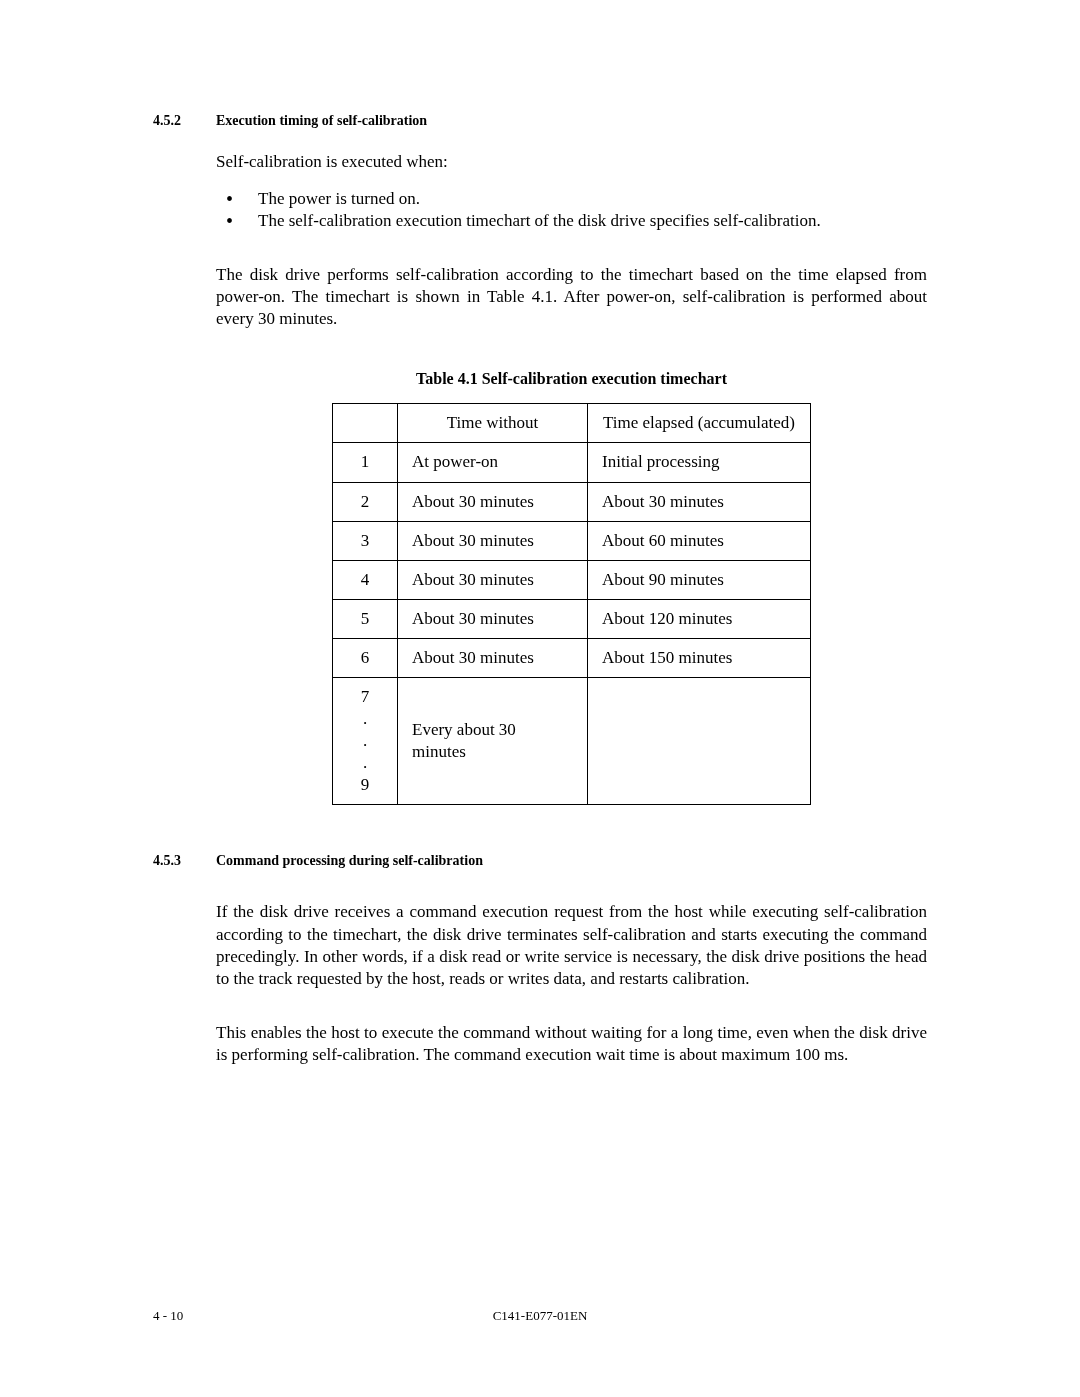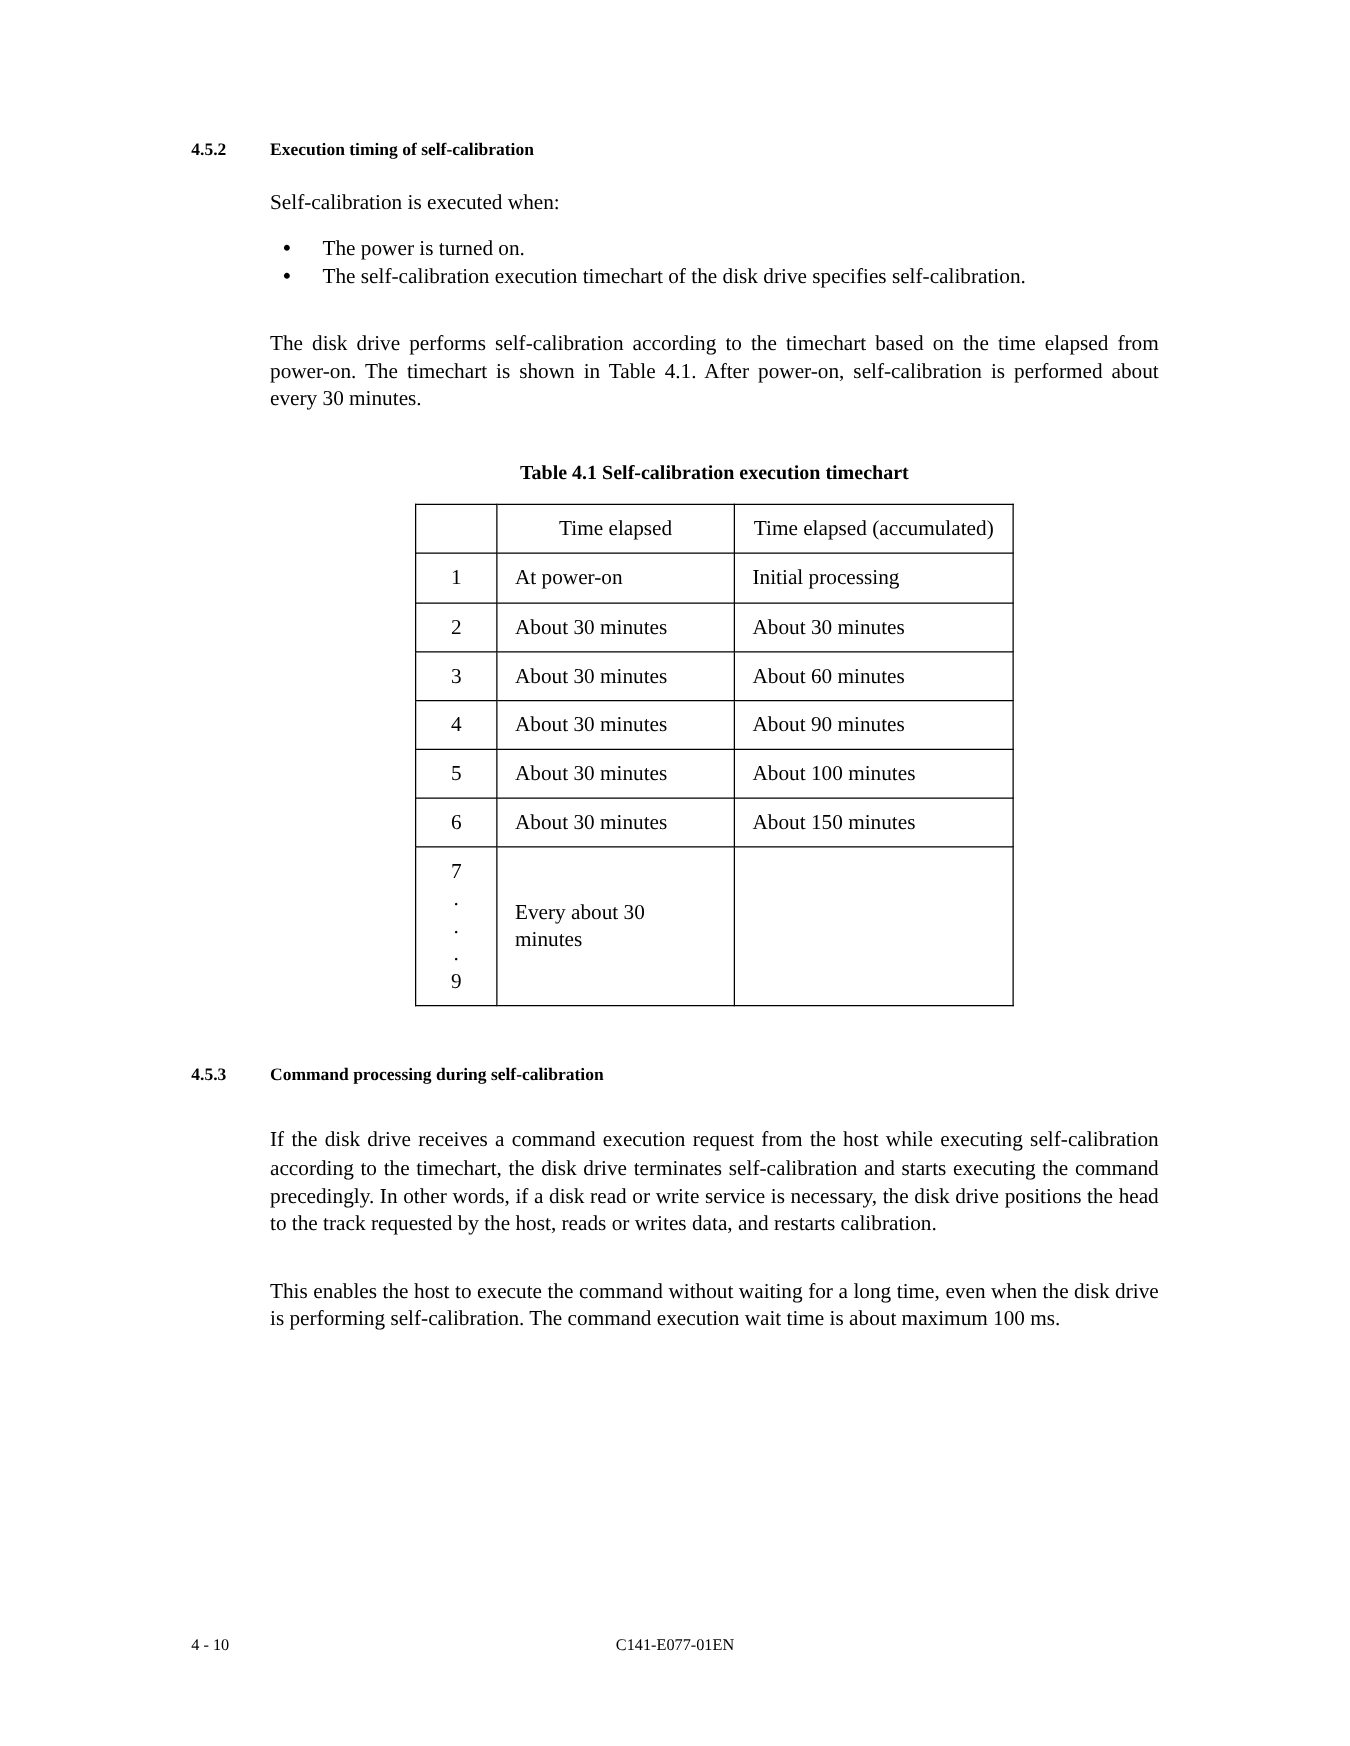--- a/index.html
+++ b/index.html
@@ -140,21 +140,21 @@
     </ul>
 
     <div class="paragraph">The disk drive performs self-calibration according to the timechart based on the time elapsed from power-on.  The timechart is shown in Table 4.1.  After power-on, self-calibration is performed about every 30 minutes.</div>
 
     <div class="table-caption">Table 4.1    Self-calibration execution timechart</div>
 
     <table class="timechart-table">
       <thead>
         <tr>
           <th class="col-idx empty-header"></th>
-          <th class="col-elapsed">Time elapsed</th>
+          <th class="col-elapsed">Time without</th>
           <th class="col-accum">Time elapsed (accumulated)</th>
         </tr>
       </thead>
       <tbody>
         <tr>
           <td class="col-idx">1</td>
           <td class="col-elapsed">At power-on</td>
           <td class="col-accum">Initial processing</td>
         </tr>
         <tr>
@@ -168,21 +168,21 @@
           <td class="col-accum">About 60 minutes</td>
         </tr>
         <tr>
           <td class="col-idx">4</td>
           <td class="col-elapsed">About 30 minutes</td>
           <td class="col-accum">About 90 minutes</td>
         </tr>
         <tr>
           <td class="col-idx">5</td>
           <td class="col-elapsed">About 30 minutes</td>
-          <td class="col-accum">About 100 minutes</td>
+          <td class="col-accum">About 120 minutes</td>
         </tr>
         <tr>
           <td class="col-idx">6</td>
           <td class="col-elapsed">About 30 minutes</td>
           <td class="col-accum">About 150 minutes</td>
         </tr>
         <tr>
           <td class="col-idx row7-idx">
             <span>7</span><br>
             <span class="dots">.</span><br>

